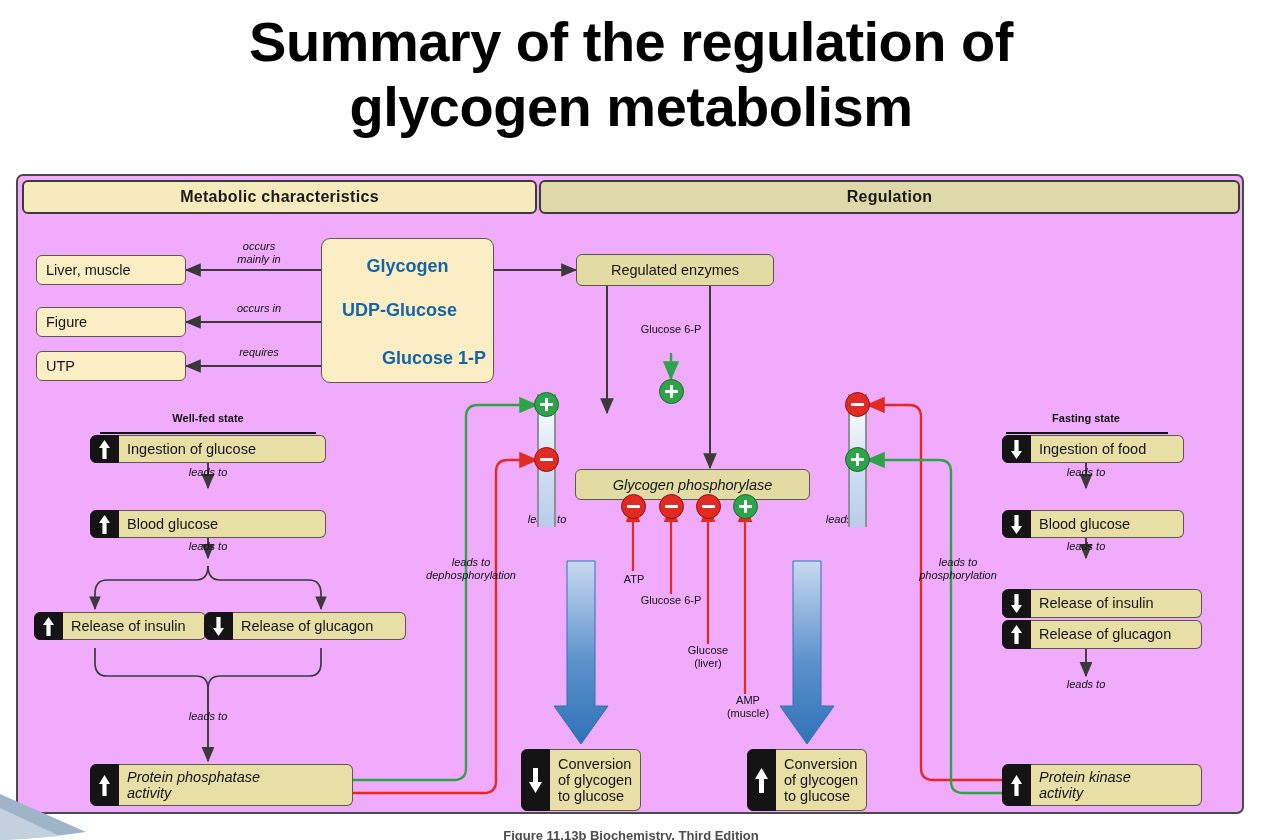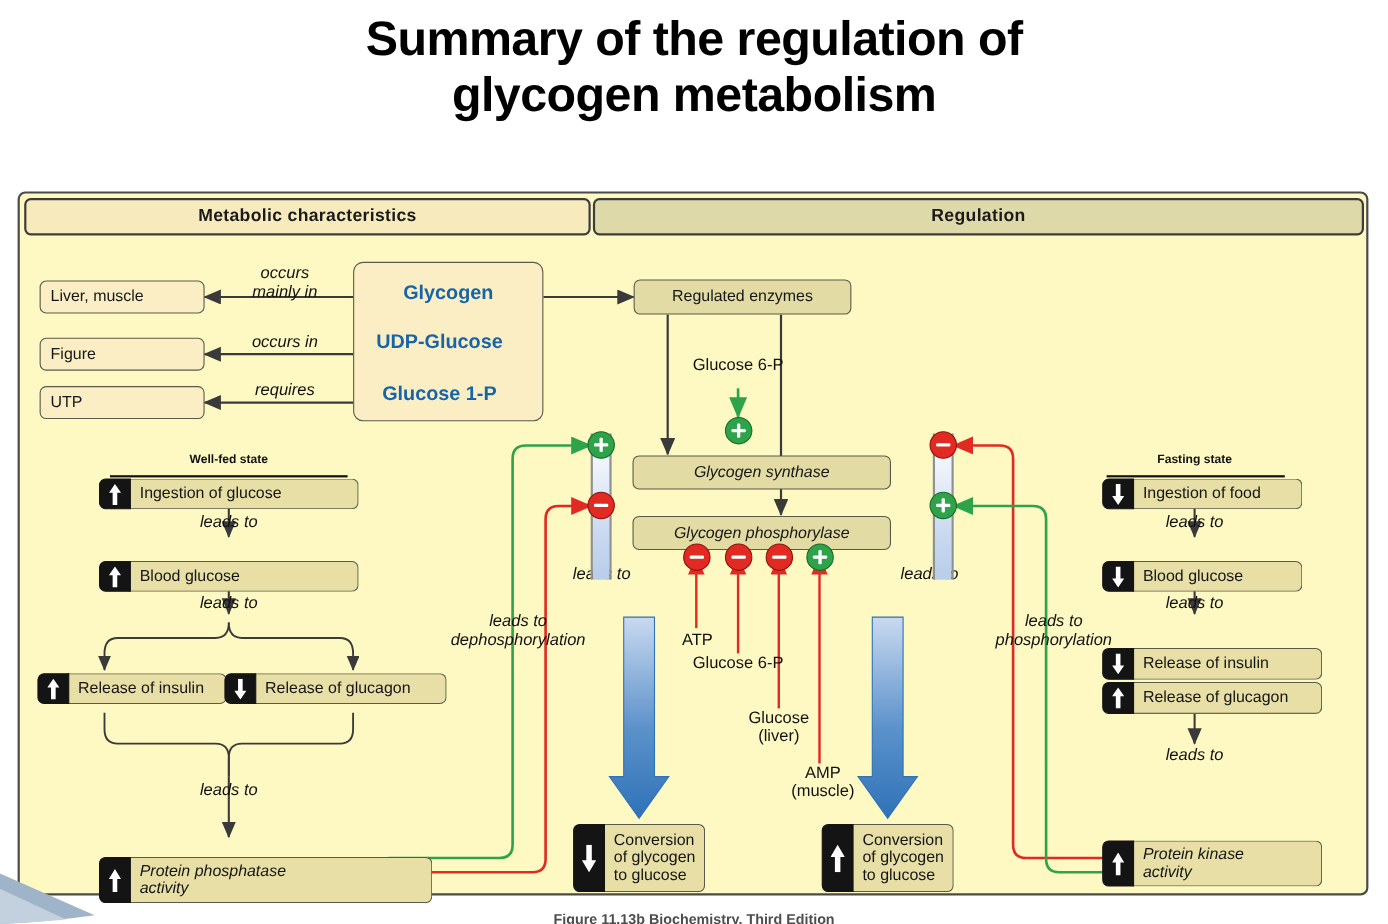--- a/index.html
+++ b/index.html
@@ -2,28 +2,28 @@
 <html><head>
 <meta charset="utf-8">
 <style>
   html,body{margin:0;padding:0;background:#ffffff;}
   body{width:1262px;height:840px;position:relative;overflow:hidden;
        font-family:"Liberation Sans","DejaVu Sans",sans-serif;}
 
   
   #title{
     position:absolute;left:0;top:10px;width:1262px;
-    text-align:center;font-size:44px;font-weight:bold;line-height:1.16;
+    text-align:center;font-size:56px;font-weight:bold;line-height:1.16;
     color:#000;letter-spacing:-0.5px;
   }
 
   
   #panel{
     position:absolute;left:16px;top:174px;width:1228px;height:640px;
-    background:#fef9c3;border:2px solid #4a4a4a;border-radius:7px;
+    background:#f0abfc;border:2px solid #4a4a4a;border-radius:7px;
     box-sizing:border-box;
   }
   #svgroot{position:absolute;left:0;top:0;width:1228px;height:640px;}
 
   
   .hdr{
     position:absolute;top:4px;height:34px;border:2px solid #3c3c3c;
     border-radius:6px;box-sizing:border-box;
     display:flex;align-items:center;justify-content:center;
     font-size:16px;font-weight:bold;color:#1a1a1a;letter-spacing:.3px;
@@ -54,21 +54,21 @@
   .chipbody{
     flex:1;background:#e8dfa6;border:1.6px solid #5a5a4a;border-left:none;
     border-radius:0 6px 6px 0;margin-left:-2px;
     display:flex;align-items:center;padding-left:10px;
     font-size:14.5px;color:#141414;line-height:1.12;
   }
   .chipbody.ital{font-style:italic;}
   .chipbody.multi{flex-direction:column;align-items:flex-start;justify-content:center;}
 
   
-  .lbl{position:absolute;font-size:15px;color:#111;line-height:1.16;}
+  .lbl{position:absolute;font-size:11px;color:#111;line-height:1.16;}
   .lbl.it{font-style:italic;}
   .lbl.c{text-align:center;}
   .lbl.bluebold{color:#1565a8;font-weight:bold;font-size:18px;}
   .colhead{position:absolute;font-size:11px;font-weight:bold;color:#111;text-align:center;}
 
   
   .badge{
     position:absolute;width:25px;height:25px;border-radius:50%;
     border:1.6px solid #6d1414;box-sizing:border-box;
     display:flex;align-items:center;justify-content:center;z-index:6;
@@ -182,34 +182,33 @@
   <div class="lbl it c" style="left:186px;top:64px;width:110px;">
     <span>occurs</span><br>
     <span>mainly in</span>
   </div>
   <div class="lbl it c" style="left:186px;top:126px;width:110px;">occurs in</div>
   <div class="lbl it c" style="left:186px;top:170px;width:110px;">requires</div>
 
   <div class="box cream" style="left:303px;top:62px;width:173px;height:145px;border-radius:9px;"></div>
   <div class="lbl bluebold c" style="left:303px;top:80px;width:173px;">Glycogen</div>
   <div class="lbl bluebold c" style="left:295px;top:124px;width:173px;">UDP-Glucose</div>
-  <div class="lbl bluebold c" style="left:295px;top:172px;width:173px;">Glucose 1-P</div>
+  <div class="lbl bluebold c" style="left:295px;top:172px;width:173px;text-align:right;">Glucose 1-P</div>
 
   <div class="box olive ctr" style="left:558px;top:78px;width:198px;height:32px;">Regulated enzymes</div>
 
   <div class="lbl c" style="left:593px;top:147px;width:120px;">Glucose 6-P</div>
   <div class="badge plus" style="left:641px;top:203px;">
     <i class="h"></i>
       <i class="v"></i>
   </div>
 
   <div class="rail" style="left:519px;top:218px;height:133px;"></div>
   <div class="rail" style="left:830px;top:218px;height:133px;"></div>
 
-  <div class="box olive ital ctr" style="left:557px;top:238px;width:235px;height:31px;">Glycogen synthase</div>
   <div class="box olive ital ctr" style="left:557px;top:293px;width:235px;height:31px;">Glycogen phosphorylase</div>
 
   <div class="badge plus" style="left:516px;top:216px;">
       <i class="h"></i>
       <i class="v"></i>
     </div>
   <div class="badge minus" style="left:516px;top:271px;">
       <i class="h"></i>
     </div>
   <div class="badge minus" style="left:827px;top:216px;">
@@ -308,21 +307,21 @@
     <div class="chip">
       <svg width="11" height="19" viewBox="0 0 11 19">
           <path d="M3.4,0 h4.2 v11 H11 L5.5,19 L0,11 h3.4 z" fill="#fff"></path>
         </svg>
     </div>
     <div class="chipbody">Release of glucagon</div>
   </div>
 
   <div class="lbl it c" style="left:130px;top:534px;width:120px;">leads to</div>
 
-  <div class="chipbox" style="left:72px;top:603px;width:303px;height:42px;">
+  <div class="chipbox" style="left:72px;top:588px;width:263px;height:42px;">
     <div class="chip">
       <svg width="11" height="21" viewBox="0 0 11 21">
           <path d="M5.5,0 L11,9 h-3.4 v12 h-4.2 V9 H0 z" fill="#fff"></path>
         </svg>
     </div>
     <div class="chipbody ital multi">
       <span>Protein phosphatase</span>
       <span>activity</span>
     </div>
   </div>

